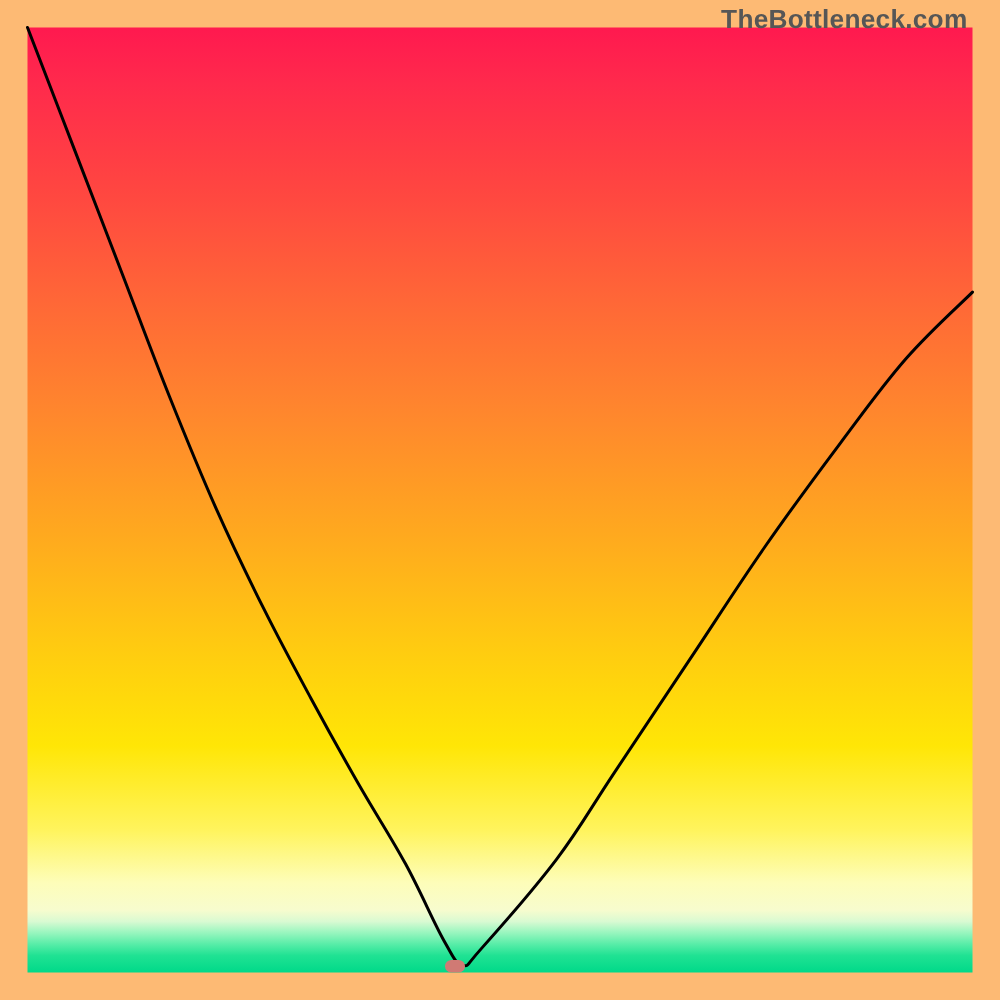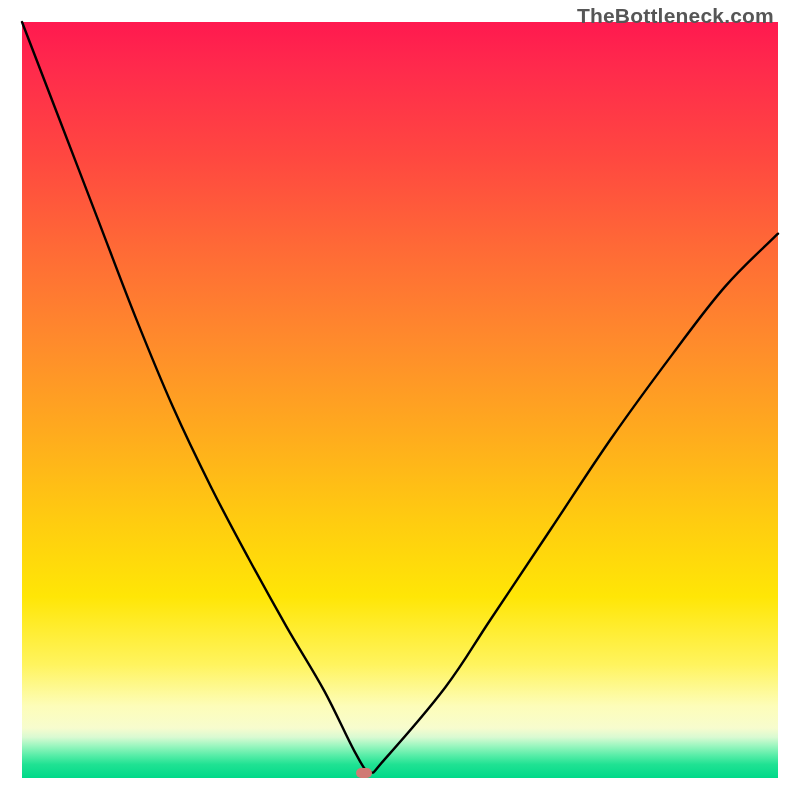--- a/index.html
+++ b/index.html
@@ -7,21 +7,21 @@
     padding: 0;
     width: 800px;
     height: 800px;
     background: #000;
     overflow: hidden;
   }
   .outer {
     position: relative;
     width: 800px;
     height: 800px;
-    background: #ffffff;
+    background: #fdba74;
   }
   .watermark {
     position: absolute;
     top: 4px;
     right: 26px;
     font-family: Arial, Helvetica, sans-serif;
     font-size: 21px;
     font-weight: 600;
     color: #565656;
     letter-spacing: 0.2px;

